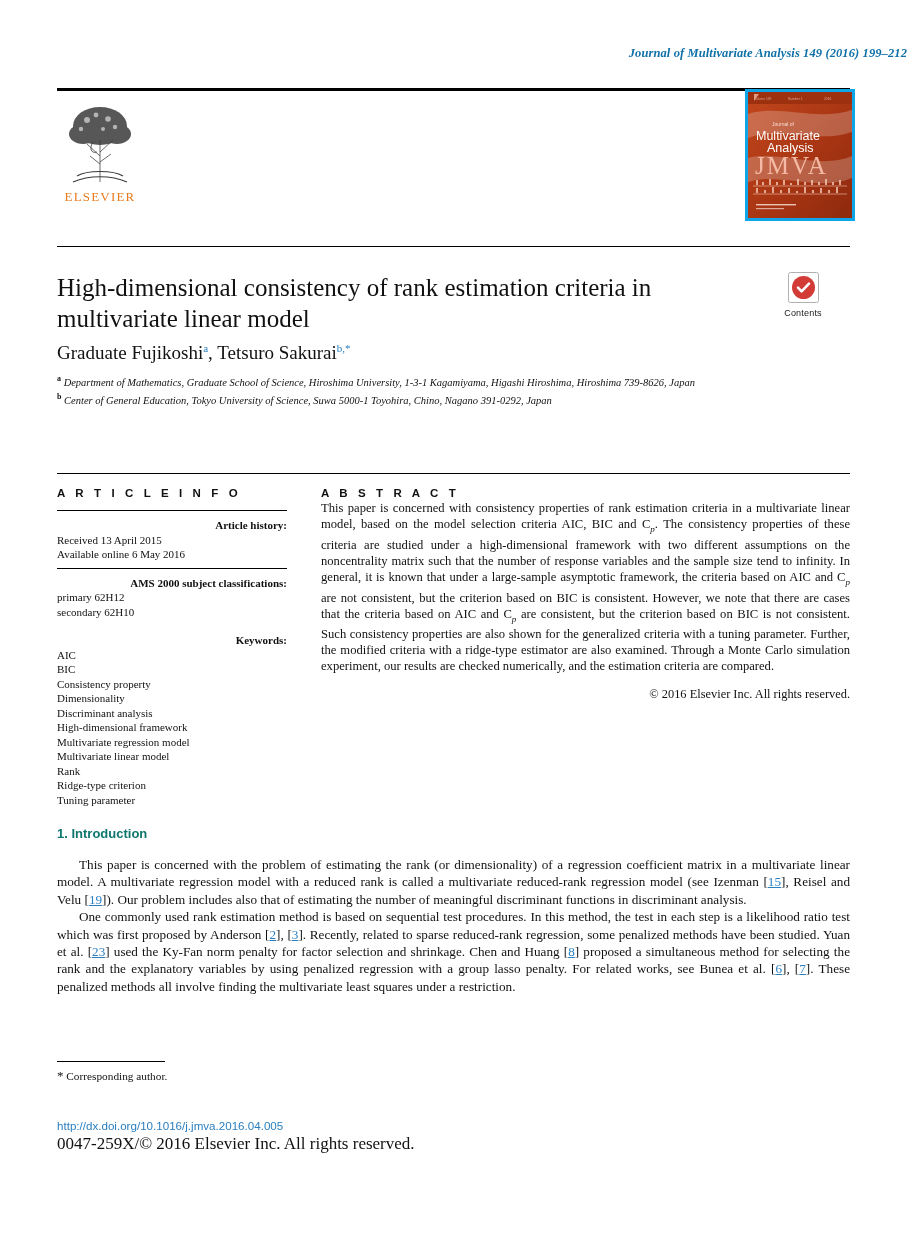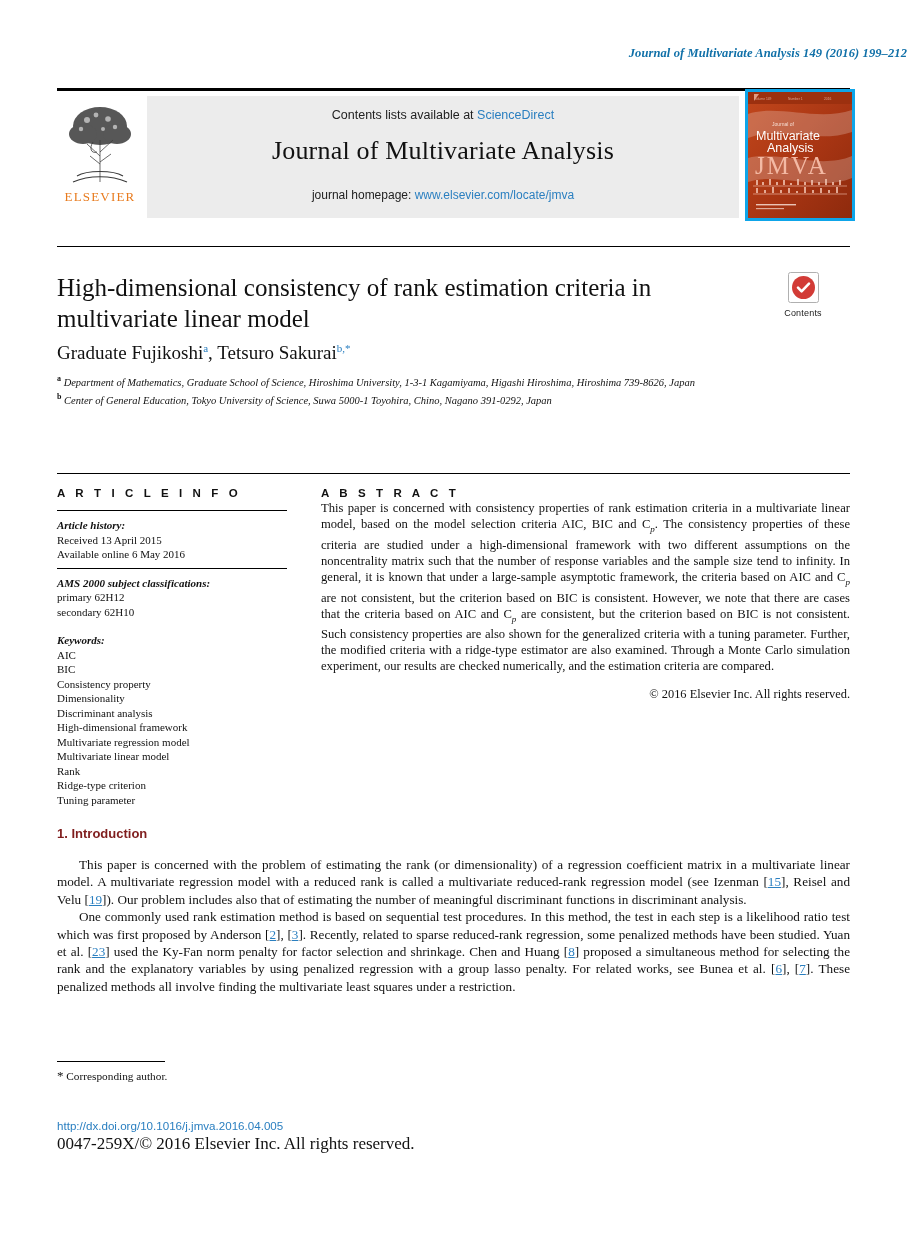--- a/index.html
+++ b/index.html
@@ -204,22 +204,22 @@
     line-height: 14.5px;
     color: #111;
   }
   .info-rule {
     width: 230px;
     height: 1px;
     background: #000;
     margin: 6px 0 7px 0;
   }
   .info-label {
-    font-style: italic;
-    font-weight: bold;
+    font-weight: bold;
+    text-align: right;
   }
   .info-col .sub { font-size: 8px; vertical-align: sub; }
 
   .abstract-col {
     position: absolute;
     left: 321px; top: 500px;
     width: 529px;
     font-family: "Liberation Serif", serif;
     font-size: 12.6px;
     line-height: 16.1px;
@@ -233,21 +233,21 @@
     font-size: 12.4px;
   }
 
   
   .section-title {
     position: absolute;
     left: 57px; top: 826px;
     font-family: "Liberation Sans", sans-serif;
     font-size: 13px;
     font-weight: bold;
-    color: #7f1d1d;
+    color: #0f766e;
   }
   .body-text {
     position: absolute;
     left: 57px; top: 856px;
     width: 793px;
     font-family: "Liberation Serif", serif;
     font-size: 13.2px;
     line-height: 17.4px;
     text-align: justify;
     color: #111;
@@ -322,31 +322,20 @@
         </g>
         <g fill="none" stroke="#3a3a3a" stroke-width="1.1">
           <path d="M14 80 C24 74, 50 74, 60 80"></path>
           <path d="M10 86 C26 79, 48 79, 64 86"></path>
         </g>
         <path d="M30 46 C26 52, 28 58, 34 56" stroke="#3a3a3a" stroke-width="0.8" fill="none"></path>
       </svg>
       <div class="elsevier-word">ELSEVIER</div>
     </div>
 
-    <div class="masthead-center">
-      <div class="contents-line">
-        <span>Contents lists available at</span>
-        <a href="#">ScienceDirect</a>
-      </div>
-      <div class="journal-name">Journal of Multivariate Analysis</div>
-      <div class="homepage-line">
-        <span>journal homepage:</span>
-        <a href="#">www.elsevier.com/locate/jmva</a>
-      </div>
-    </div>
 
     <div class="cover-thumb">
       <svg viewBox="0 0 104 126" width="104" height="126">
         <defs>
           <linearGradient id="cg" x1="0" y1="0" x2="1" y2="1">
             <stop offset="0%" stop-color="#c2471c"></stop>
             <stop offset="55%" stop-color="#a83513"></stop>
             <stop offset="100%" stop-color="#8e2a0d"></stop>
           </linearGradient>
         </defs>

